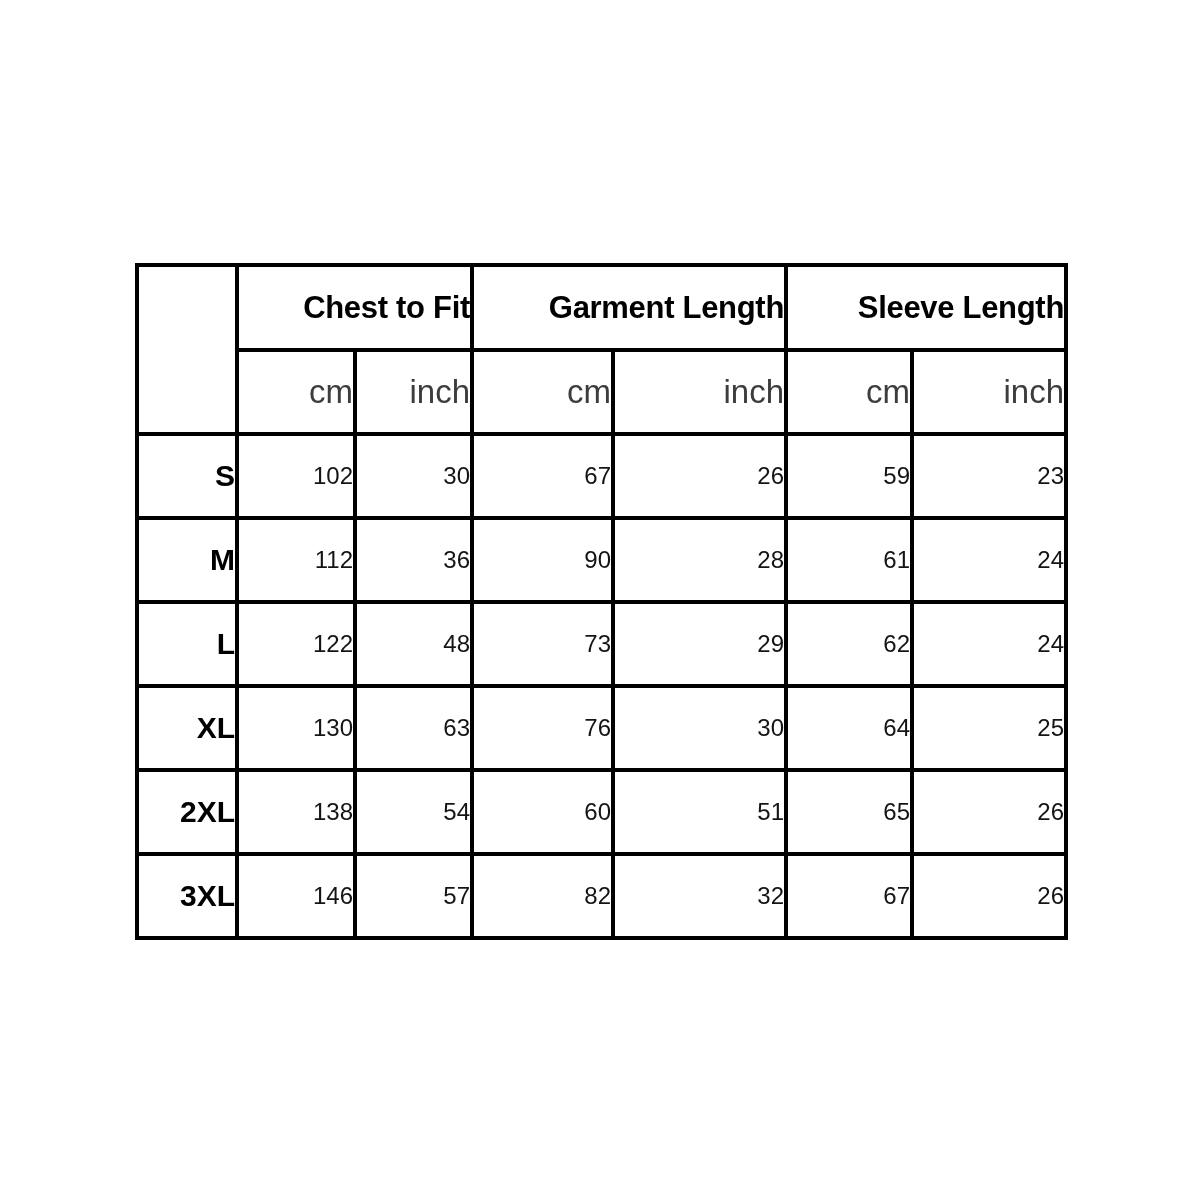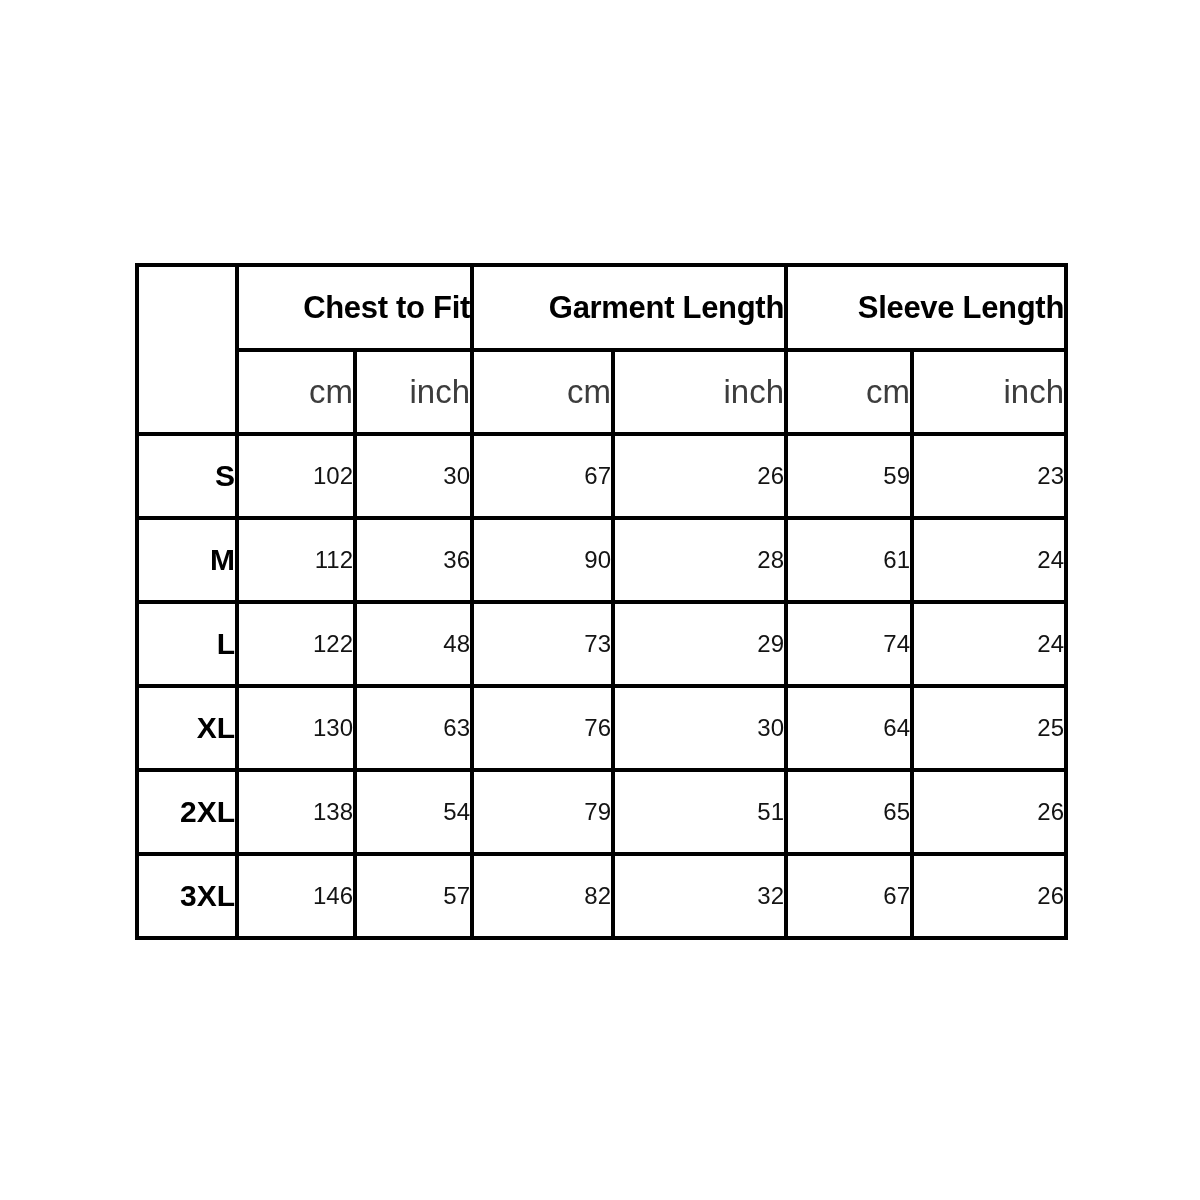--- a/index.html
+++ b/index.html
@@ -118,37 +118,37 @@
         <td class="data-cell">28</td>
         <td class="data-cell">61</td>
         <td class="data-cell">24</td>
       </tr>
       <tr class="data-row">
         <th class="size-cell">L</th>
         <td class="data-cell">122</td>
         <td class="data-cell">48</td>
         <td class="data-cell">73</td>
         <td class="data-cell">29</td>
-        <td class="data-cell">74</td>
+        <td class="data-cell">62</td>
         <td class="data-cell">24</td>
       </tr>
       <tr class="data-row">
         <th class="size-cell">XL</th>
         <td class="data-cell">130</td>
         <td class="data-cell">63</td>
         <td class="data-cell">76</td>
         <td class="data-cell">30</td>
         <td class="data-cell">64</td>
         <td class="data-cell">25</td>
       </tr>
       <tr class="data-row">
         <th class="size-cell">2XL</th>
         <td class="data-cell">138</td>
         <td class="data-cell">54</td>
-        <td class="data-cell">79</td>
+        <td class="data-cell">60</td>
         <td class="data-cell">51</td>
         <td class="data-cell">65</td>
         <td class="data-cell">26</td>
       </tr>
       <tr class="data-row">
         <th class="size-cell">3XL</th>
         <td class="data-cell">146</td>
         <td class="data-cell">57</td>
         <td class="data-cell">82</td>
         <td class="data-cell">32</td>

